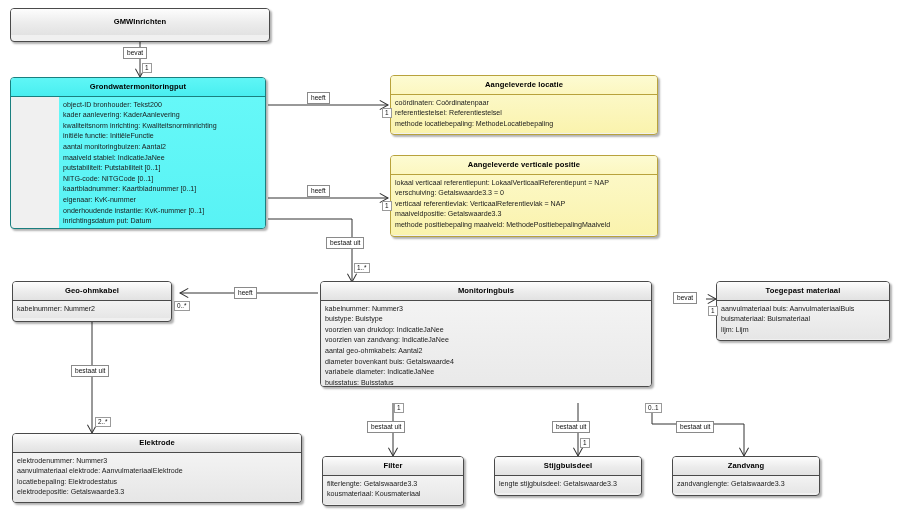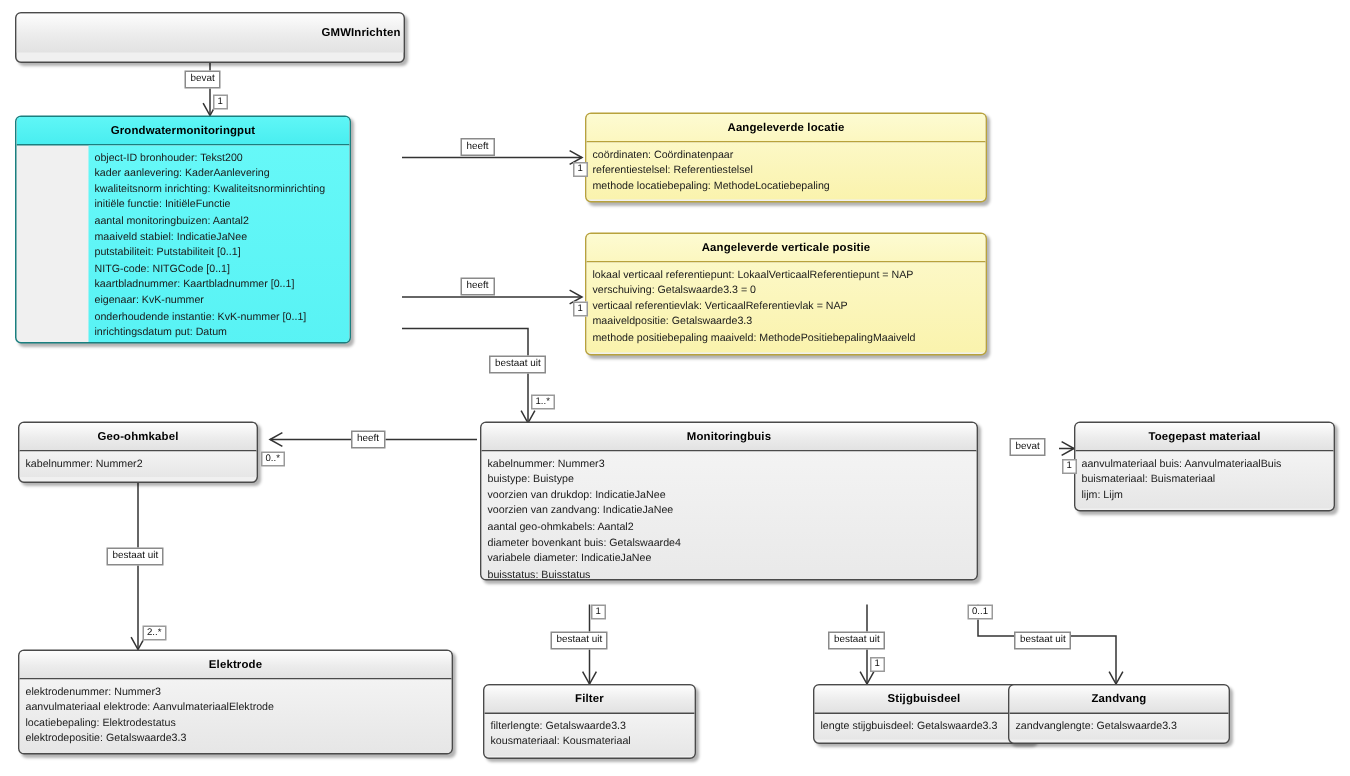--- a/index.html
+++ b/index.html
@@ -68,21 +68,21 @@
   .box-cyan .uml-title { background: linear-gradient(to bottom, #5ff6f6 0%, #49eef0 100%); }
   .box-cyan .uml-attrs { background: linear-gradient(to bottom, #66f8f8 0%, #57f2f4 100%); margin-left: 48px; }
   .box-cyan .uml-sep { background: #1a7f7f; }
 
   .box-yellow { border-color: #b8a23c; }
   .box-yellow .uml-title { background: linear-gradient(to bottom, #fdfbd2 0%, #fcf7c0 100%); }
   .box-yellow .uml-attrs { background: linear-gradient(to bottom, #fcf8c6 0%, #faf3ad 100%); }
   .box-yellow .uml-sep { background: #b8a23c; }
 
   
-  .box-empty .uml-title { padding: 9px 2px 9px 2px; text-align: right; }
+  .box-empty .uml-title { padding: 9px 2px 9px 2px; }
 
   
   .edge-label {
     position: absolute;
     box-sizing: border-box;
     background: #ffffff;
     border: 1px solid #8a8a8a;
     font-size: 6.6px;
     color: #111;
     padding: 1px 3px 1px 3px;
@@ -133,21 +133,21 @@
       <path d="M 578 403 L 578 456" marker-end="url(#openArrow)"></path>
 
       <path d="M 652 403 L 652 424 L 744 424 L 744 456" marker-end="url(#openArrow)"></path>
     </g>
   </svg>
 
   <div class="uml-box box-grey box-empty" style="left:10px; top:8px; width:260px; height:34px;">
     <div class="uml-title">GMWInrichten</div>
   </div>
 
-  <div class="uml-box box-cyan" style="left:10px; top:77px; width:224px; height:152px;">
+  <div class="uml-box box-cyan" style="left:10px; top:77px; width:256px; height:152px;">
     <div class="uml-title">Grondwatermonitoringput</div>
     <div class="uml-sep"></div>
     <div class="uml-attrs">
       <div class="uml-attr">object-ID bronhouder: Tekst200</div>
       <div class="uml-attr">kader aanlevering: KaderAanlevering</div>
       <div class="uml-attr">kwaliteitsnorm inrichting: Kwaliteitsnorminrichting</div>
       <div class="uml-attr">initiële functie: InitiëleFunctie</div>
       <div class="uml-attr">aantal monitoringbuizen: Aantal2</div>
       <div class="uml-attr">maaiveld stabiel: IndicatieJaNee</div>
       <div class="uml-attr">putstabiliteit: Putstabiliteit [0..1]</div>
@@ -230,21 +230,21 @@
 
   <div class="uml-box box-grey" style="left:322px; top:456px; width:142px; height:50px;">
     <div class="uml-title">Filter</div>
     <div class="uml-sep"></div>
     <div class="uml-attrs">
       <div class="uml-attr">filterlengte: Getalswaarde3.3</div>
       <div class="uml-attr">kousmateriaal: Kousmateriaal</div>
     </div>
   </div>
 
-  <div class="uml-box box-grey" style="left:494px; top:456px; width:148px; height:40px;margin-left:48px;">
+  <div class="uml-box box-grey" style="left:494px; top:456px; width:148px; height:40px;">
     <div class="uml-title">Stijgbuisdeel</div>
     <div class="uml-sep"></div>
     <div class="uml-attrs">
       <div class="uml-attr">lengte stijgbuisdeel: Getalswaarde3.3</div>
     </div>
   </div>
 
   <div class="uml-box box-grey" style="left:672px; top:456px; width:148px; height:40px;">
     <div class="uml-title">Zandvang</div>
     <div class="uml-sep"></div>

